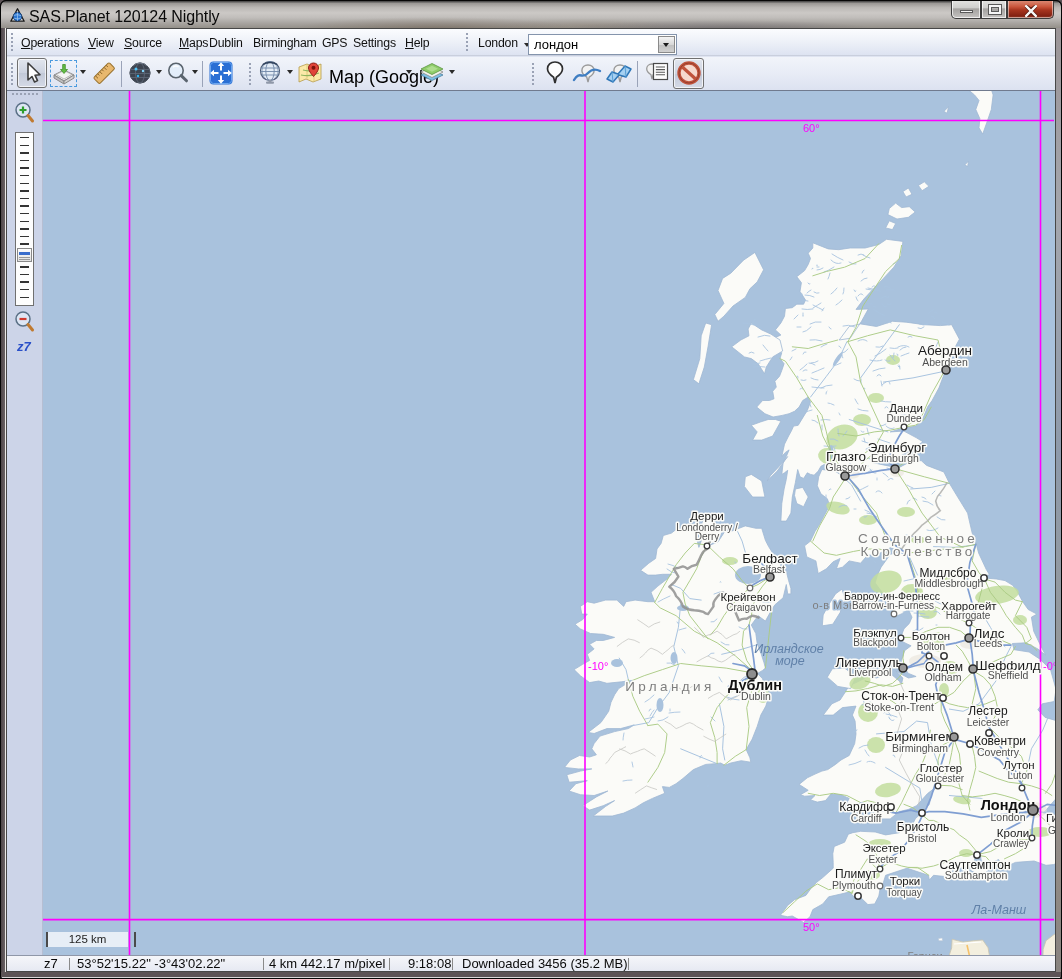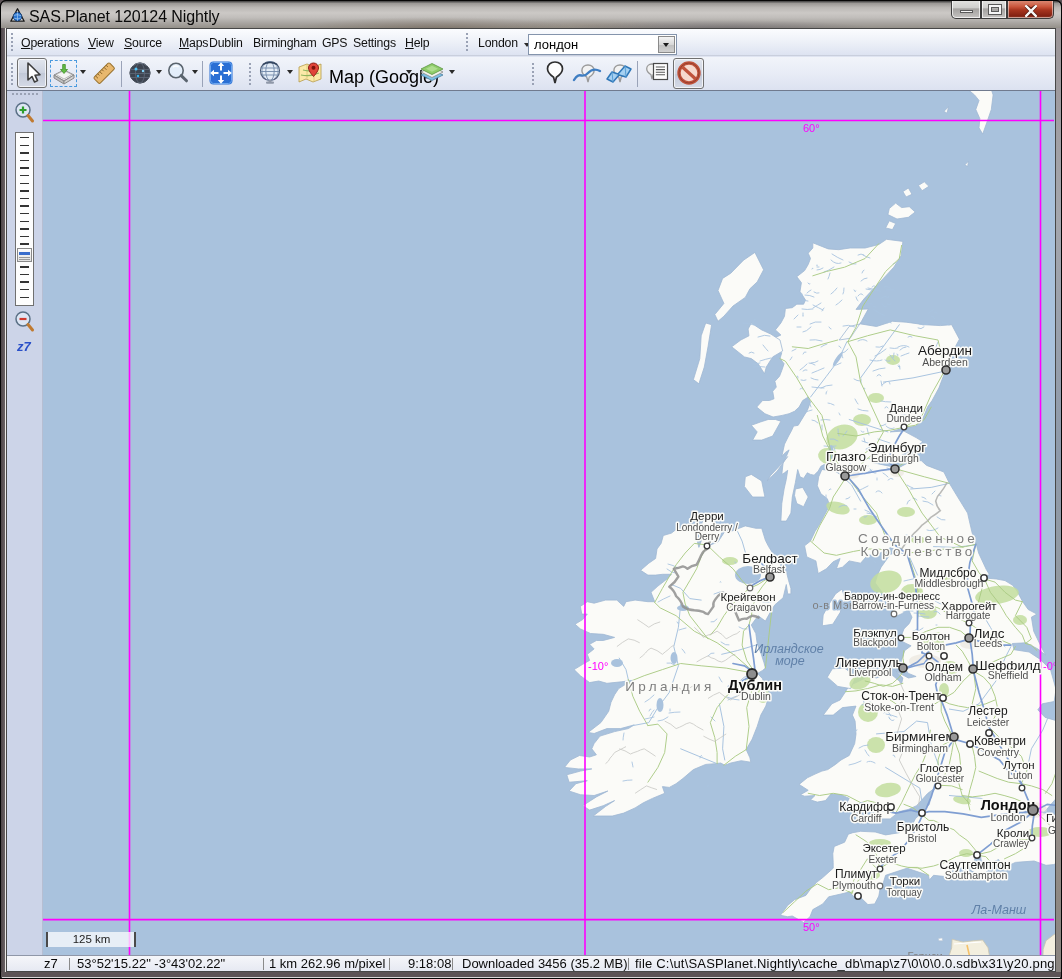--- a/index.html
+++ b/index.html
@@ -48,21 +48,21 @@
 #sidebar { position:absolute; left:7px; top:91px; width:36px; height:864px; background:#ccd4e8; border-right:1px solid #b6bed2; }
 #slider { position:absolute; left:8px; top:41px; width:19px; height:174px; background:#fdfdfd; border:1px solid #707070; }
 #slider .ticks { position:absolute; left:4px; top:4px; width:9px; height:164px;
   background-image:repeating-linear-gradient(180deg,#333 0 1.5px,transparent 1.5px 7.6px); }
 #shandle { position:absolute; left:1px; top:115px; width:15px; height:14px; background:linear-gradient(180deg,#fdfdfd,#e2e2e2); border:1px solid #8a8a8a; }
 #shandle i { position:absolute; left:1px; top:3px; width:11px; height:2.5px; background:#3a6ecc; }
 #shandle u { position:absolute; left:1px; top:7.5px; width:11px; height:1px; background:#9a9a9a; }
 #shandle u + u { top:10px; }
 #z7 { position:absolute; left:10px; top:248px; font-size:13px; font-weight:bold; color:#2a50c8; font-style:italic; }
 #map { position:absolute; left:43px; top:91px; width:1012px; height:864px; }
-#scalebox { position:absolute; left:47px; top:932px; width:89px; height:15px; background:rgba(255,255,255,0.72);
+#scalebox { position:absolute; left:47px; top:932px; width:81px; height:15px; background:rgba(255,255,255,0.72);
   font-size:11.5px; color:#222; text-align:center; line-height:15px; }
 .stick { position:absolute; width:2px; height:15px; background:#4a4a4a; top:932px; }
 #statusbar { position:absolute; left:7px; top:955px; width:1048px; height:16px; overflow:hidden;
   background:linear-gradient(180deg,#f5f6fa,#e6e9f2); border-top:1px solid #8f97a8; font-size:13px; color:#0a0a0a; }
 .st { position:absolute; top:0px; white-space:pre; }
 .stsep { position:absolute; top:2px; width:1px; height:12px; background:#8a8a8a; }
 </style></head>
 <body>
 <div id="win">
   <div id="titlebar"></div>
@@ -827,25 +827,24 @@
 </g>
   </svg>
   <div id="scalebox">125 km</div>
   <div class="stick" style="left:46px"></div>
   <div class="stick" style="left:134px"></div>
   <div id="statusbar">
     <span class="st" style="left:37px">z7</span>
     <div class="stsep" style="left:62px"></div>
     <span class="st" style="left:70px">53°52'15.22" -3°43'02.22"</span>
     <div class="stsep" style="left:256px"></div>
-    <span class="st" style="left:262px">1 km 262.96 m/pixel</span>
+    <span class="st" style="left:262px">4 km 442.17 m/pixel</span>
     <div class="stsep" style="left:382px"></div>
     <span class="st" style="left:401px">9:18:08</span>
     <div class="stsep" style="left:445px"></div>
     <span class="st" style="left:455px">Downloaded 3456 (35.2 MB)</span>
     <div class="stsep" style="left:621px"></div>
-    <span class="st" style="left:628px;letter-spacing:0.2px">file C:\ut\SASPlanet.Nightly\cache_db\map\z7\0\0\0.0.sdb\x31\y20.png</span>
   </div>
   <div id="frame-bot1"></div>
     <div id="frame-bot"></div>
     <div id="frame-bot2"></div>
     <div id="frame-bot3"></div>
   <div id="outline"></div>
 </div>
 </body></html>

